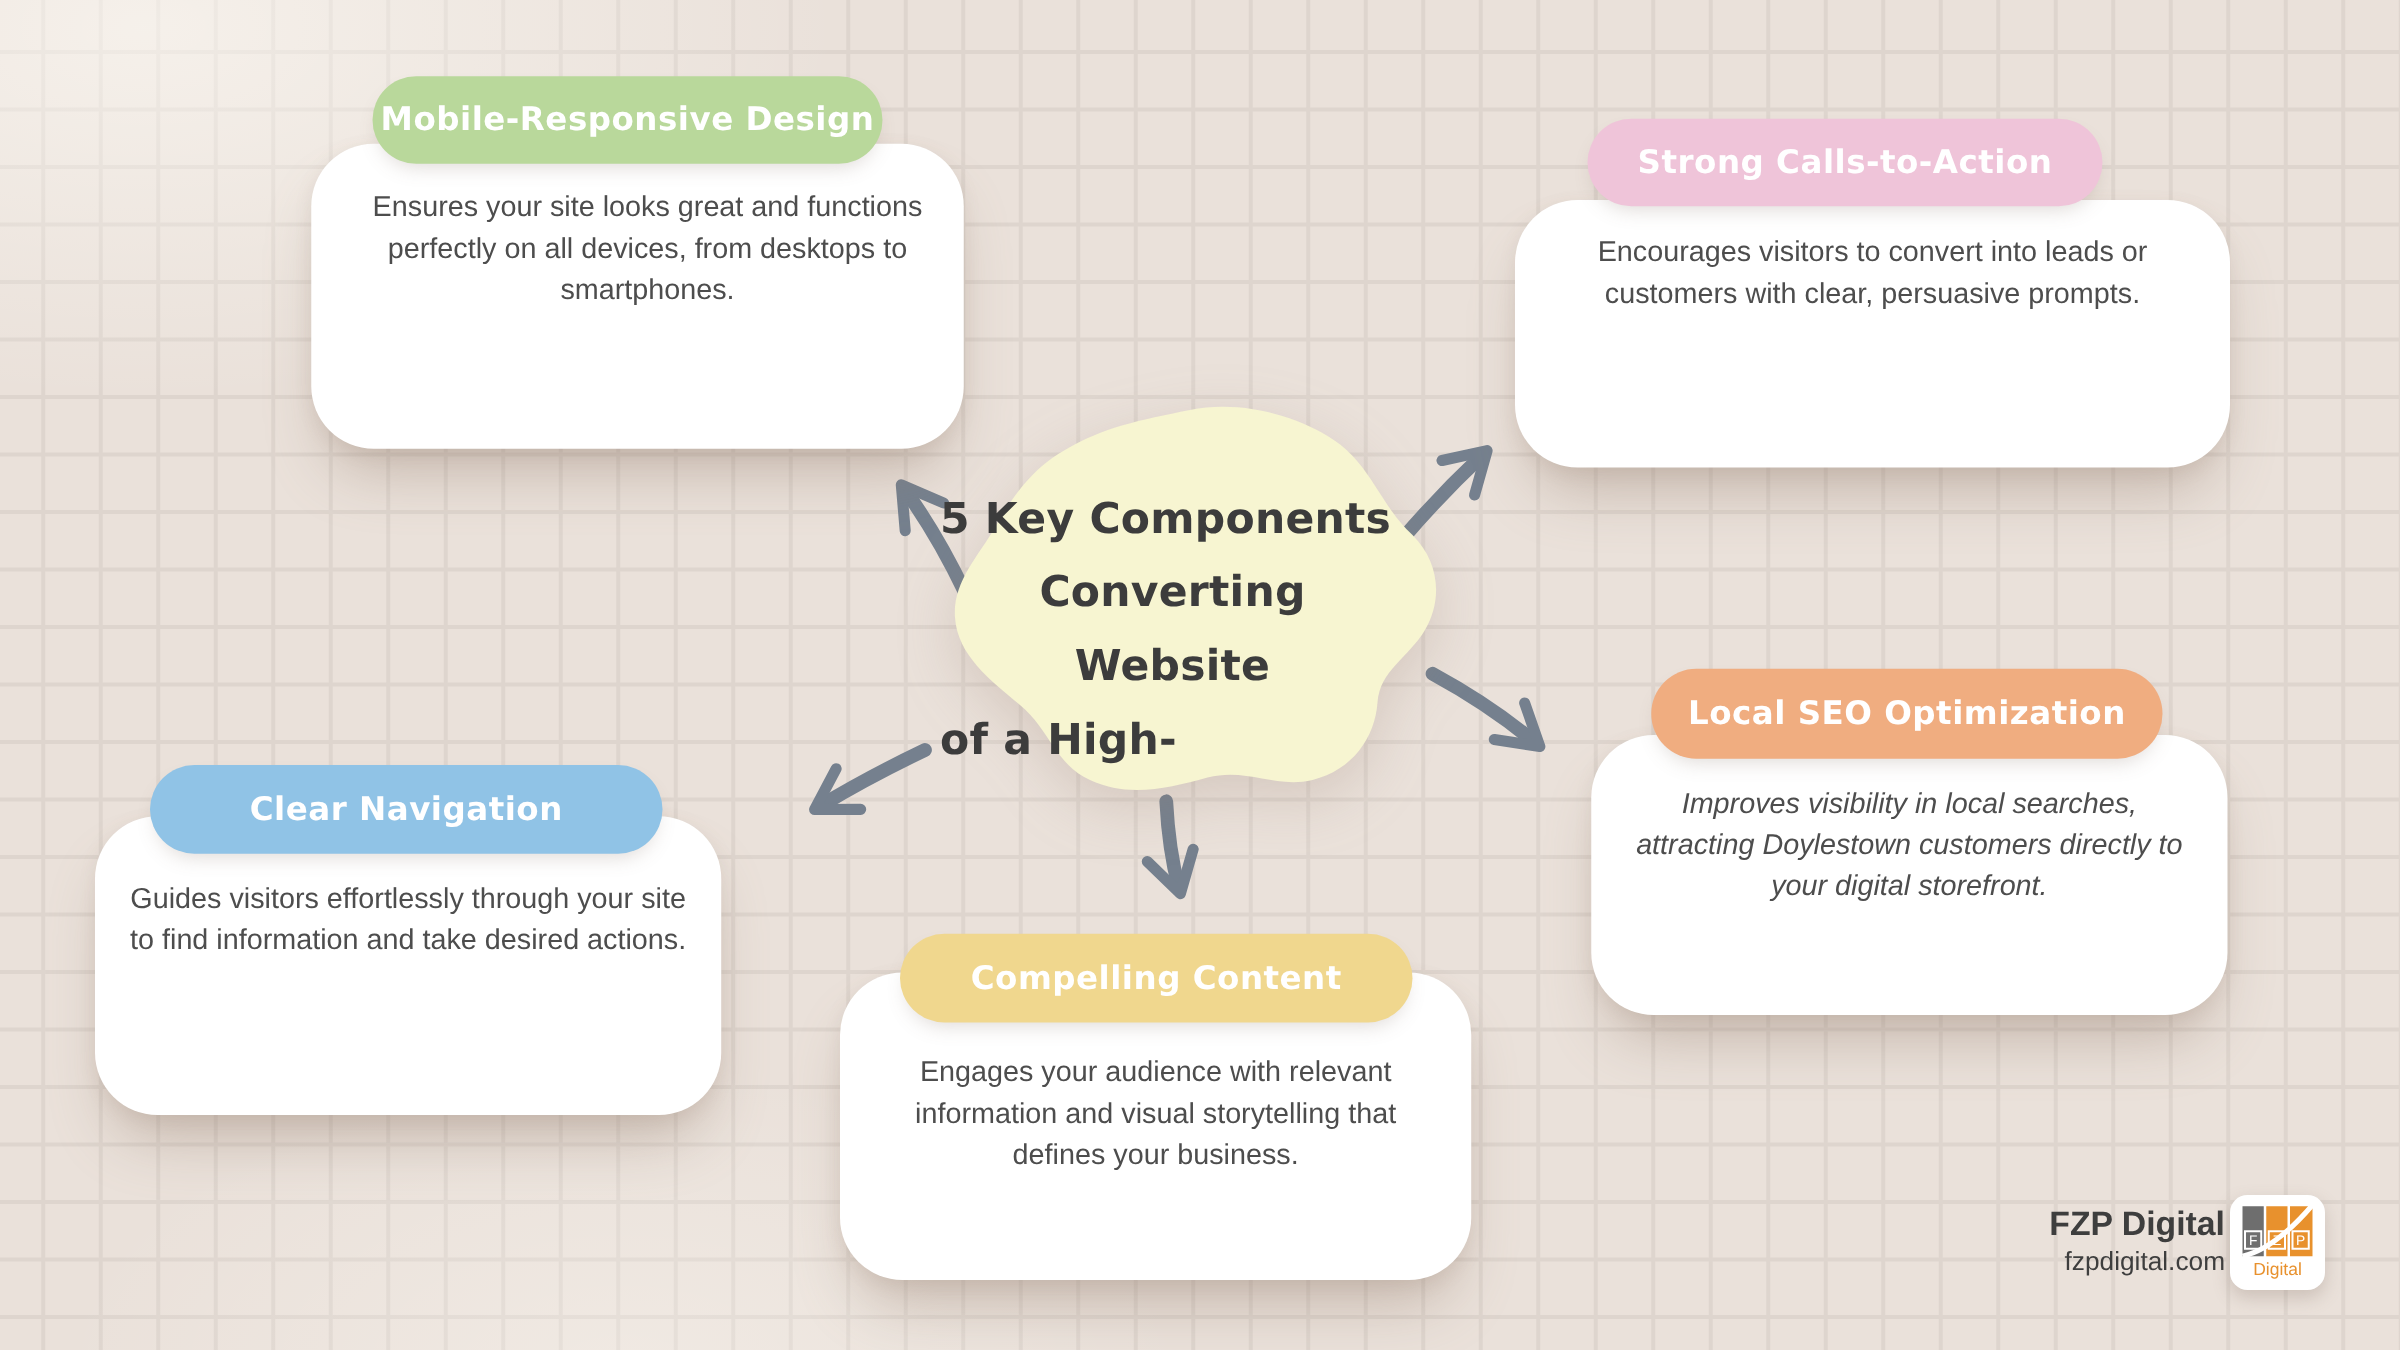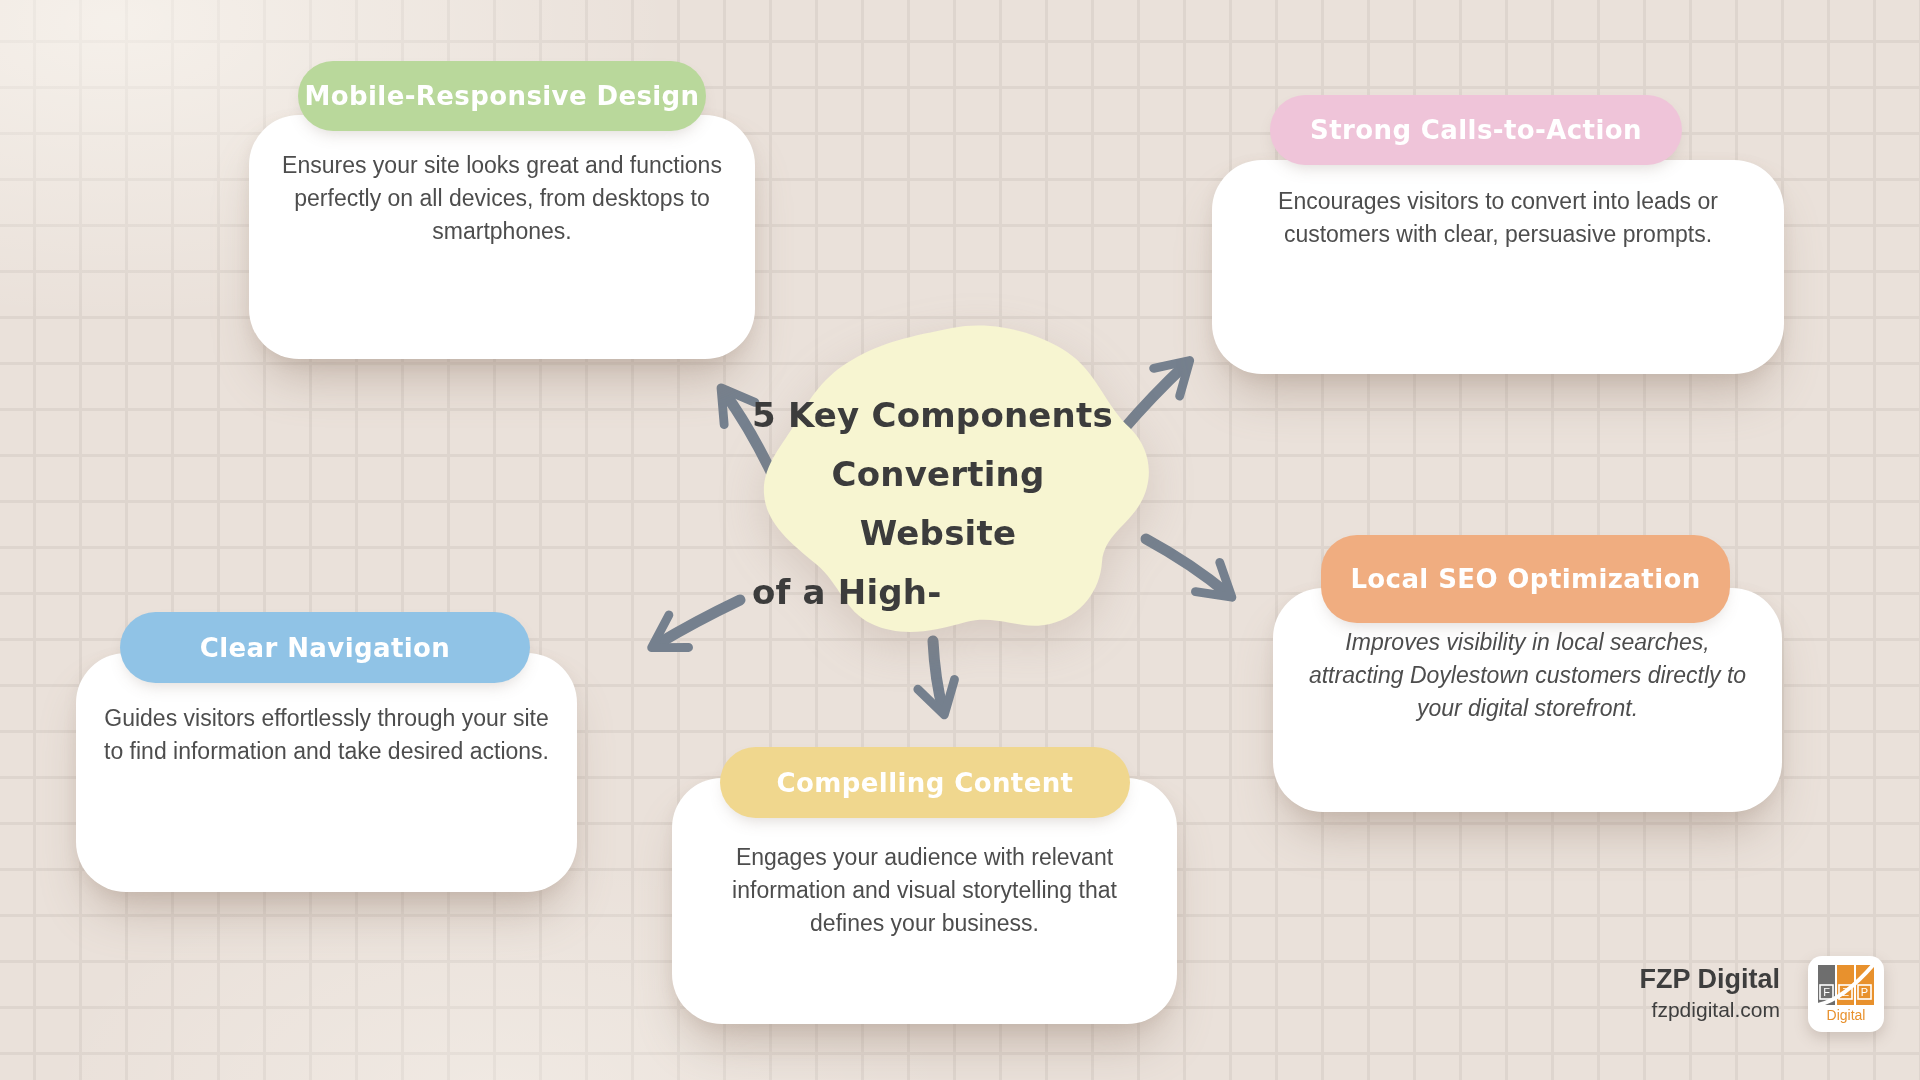--- a/index.html
+++ b/index.html
@@ -34,38 +34,38 @@
   #blob-text{
     position:absolute;left:0;top:0;width:100%;height:100%;box-sizing:border-box;
     padding-top:68px;padding-right:28px;
     display:flex;flex-direction:column;align-items:flex-start;
     font-family:"DejaVu Sans", sans-serif;font-weight:800;font-size:34px;line-height:59px;color:#3C3C3C;
     letter-spacing:0.2px;text-align:center;
   }
   #arrows{position:absolute;left:0;top:0;width:1920px;height:1080px;pointer-events:none;}
 
   
-  #card-mobile {left:249px;top:115px;width:506px;height:244px;}
+  #card-mobile {left:249px;top:115px;width:506px;height:244px;padding-left:16px;}
   #pill-mobile {left:298px;top:61px;width:408px;}
   #body-mobile {padding-top:34px;max-width:462px;}
   #card-cta    {left:1212px;top:160px;width:572px;height:214px;}
   #pill-cta    {left:1270px;top:95px;width:412px;}
   #body-cta    {padding-top:25px;max-width:450px;}
   #card-seo    {left:1273px;top:588px;width:509px;height:224px;font-style:italic;}
-  #pill-seo    {left:1321px;top:535px;width:409px;height:88px;}
+  #pill-seo    {left:1321px;top:535px;width:409px;height:72px;}
   #body-seo    {padding-top:38px;max-width:452px;}
   #card-nav    {left:76px;top:653px;width:501px;height:239px;}
   #pill-nav    {left:120px;top:612px;width:410px;height:71px;}
   #body-nav    {padding-top:49px;max-width:456px;}
   #card-content{left:672px;top:778px;width:505px;height:246px;}
   #pill-content{left:720px;top:747px;width:410px;height:71px;}
   #body-content{padding-top:63px;max-width:440px;}
 
   
-  #footer{position:absolute;left:1630px;top:956px;display:flex;align-items:center;gap:28px;}
+  #footer{position:absolute;left:1630px;top:956px;display:flex;align-items:center;gap:4px;}
   #footer .brand-text{display:flex;flex-direction:column;align-items:flex-end;width:150px;}
   #brand-name{font-size:27px;font-weight:bold;color:#3E3E3E;line-height:32px;}
   #brand-site{font-size:21px;color:#3E3E3E;line-height:30px;}
   #logo-badge{
     width:76px;height:76px;background:#FFFFFF;border-radius:14px;
     box-shadow:0 6px 14px rgba(120,100,88,0.25);
     display:flex;align-items:center;justify-content:center;
   }
 </style>
 </head>

